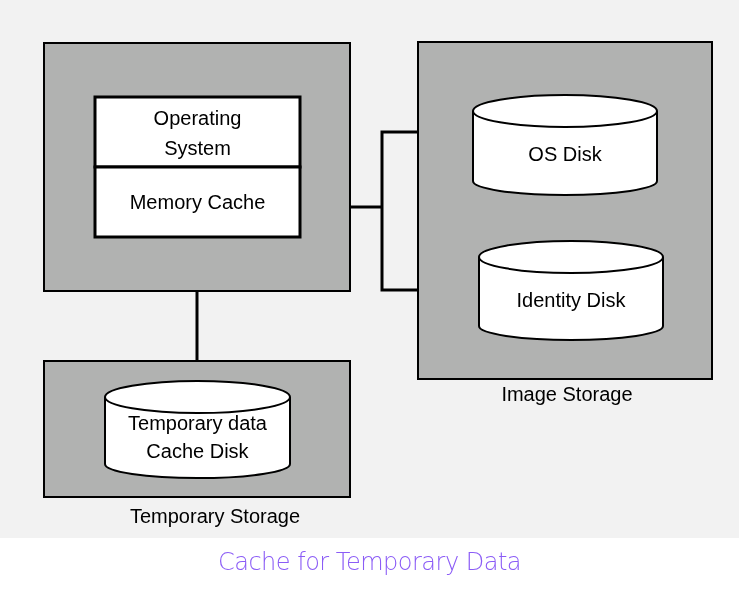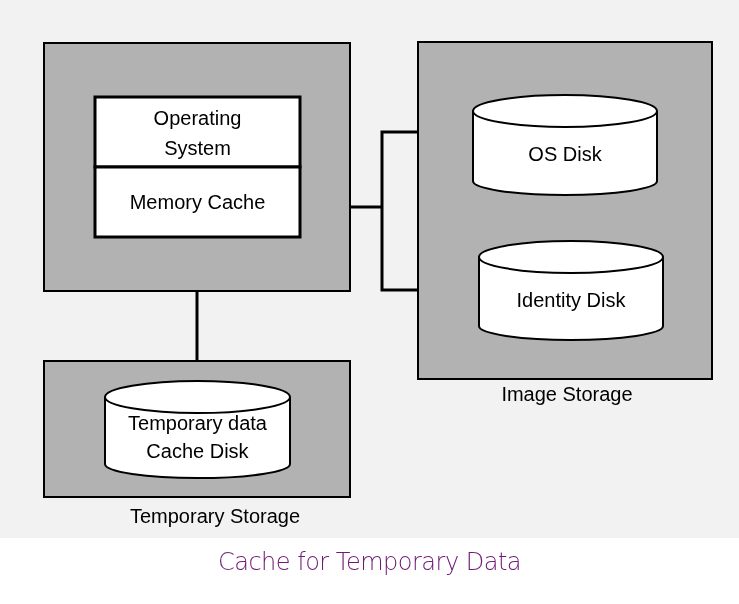--- a/index.html
+++ b/index.html
@@ -2,21 +2,21 @@
 <html><head>
 <meta charset="utf-8">
 <style>
   html, body { margin: 0; padding: 0; }
   body { width: 739px; height: 604px; background: #ffffff; position: relative; overflow: hidden; }
   #canvas { position: absolute; left: 0; top: 0; width: 739px; height: 538px; background: #f2f2f2; }
   svg { position: absolute; left: 0; top: 0; }
   .lbl { font-family: "Liberation Sans", sans-serif; font-size: 20px; fill: #000; }
   .caption {
     position: absolute; left: 0; top: 548px; width: 739px; text-align: center;
-    font-family: "DejaVu Sans", sans-serif; font-size: 24px; font-weight: 200; color: #701a75;
+    font-family: "DejaVu Sans", sans-serif; font-size: 24px; font-weight: 200; color: #8b5cf6;
     letter-spacing: -0.5px;
   }
 </style>
 </head>
 <body>
 
 <div id="canvas"></div>
 
 <svg width="739" height="538" viewBox="0 0 739 538">
 

